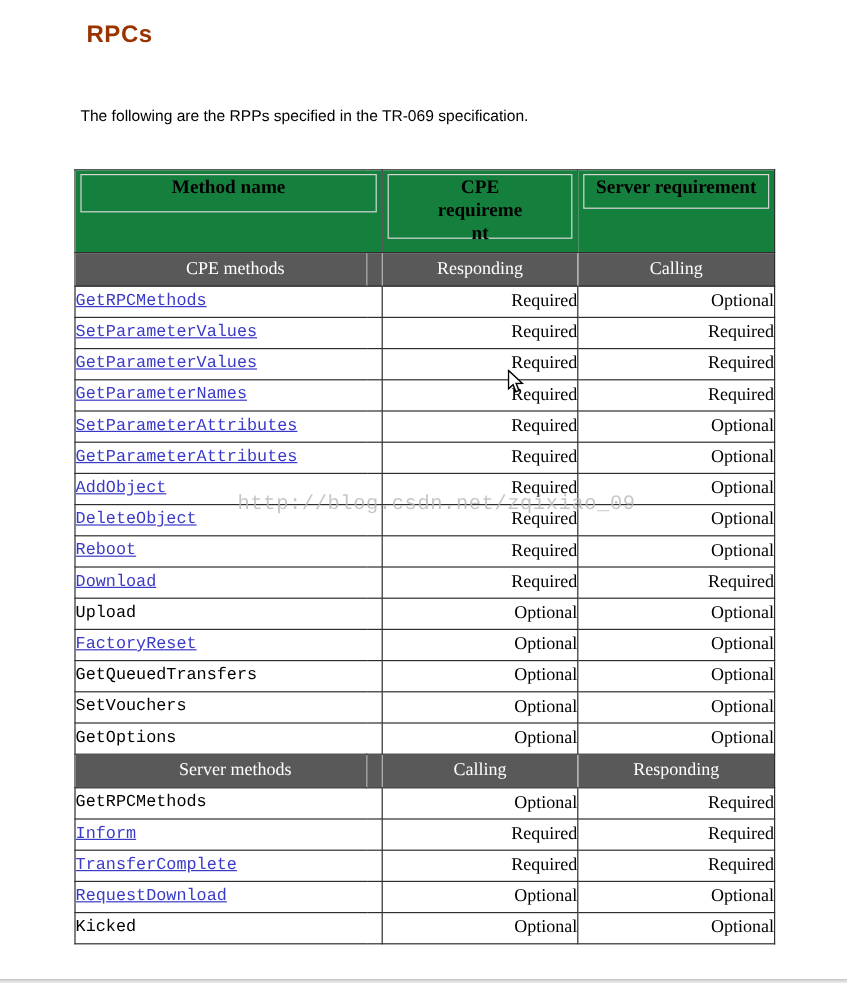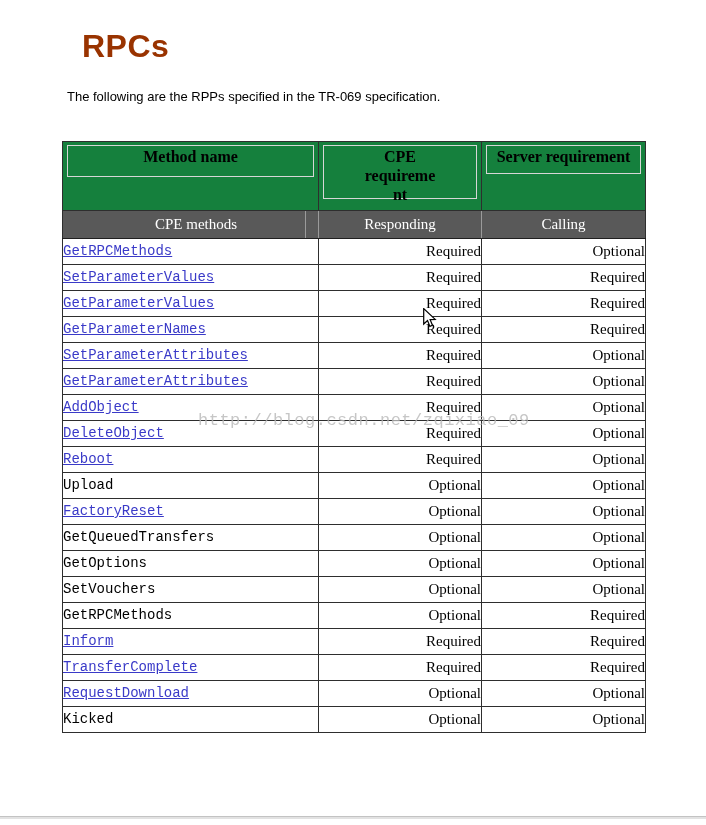--- a/index.html
+++ b/index.html
@@ -1,23 +1,23 @@
 <!DOCTYPE html>
 <html><head>
 <meta charset="utf-8">
 <style>
   html,body{margin:0;padding:0;}
   body{
     width:706px;height:825px;position:relative;background:#ffffff;
     font-family:"Liberation Sans",sans-serif;overflow:hidden;
   }
   .page-title{
-    position:absolute;left:66px;top:12px;margin:16px;
+    position:absolute;left:66px;top:12px;margin:6px;
     font-family:"Liberation Sans",sans-serif;
-    font-size:32px;font-weight:800;letter-spacing:0.5px;color:#993300;
+    font-size:20px;font-weight:800;letter-spacing:0.5px;color:#993300;
   }
   .intro{
     position:absolute;left:67px;top:89px;margin:0;
     font-size:13px;color:#000;
   }
   table.rpc{
     position:absolute;left:62px;top:141px;width:583px;
     border-collapse:collapse;table-layout:fixed;
   }
   table.rpc td{border:1px solid #2e2e2e;padding:0;overflow:hidden;}
@@ -143,43 +143,54 @@
         <td class="mcell" colspan="2"><a>DeleteObject</a></td>
         <td class="vcell">Required</td>
         <td class="vcell">Optional</td>
       </tr>
       <tr class="data">
         <td class="mcell" colspan="2"><a>Reboot</a></td>
         <td class="vcell">Required</td>
         <td class="vcell">Optional</td>
       </tr>
       <tr class="data">
+        <td class="mcell" colspan="2"><a>Download</a></td>
+        <td class="vcell">Required</td>
+        <td class="vcell">Required</td>
+      </tr>
+      <tr class="data">
         <td class="mcell" colspan="2"><span>Upload</span></td>
         <td class="vcell">Optional</td>
         <td class="vcell">Optional</td>
       </tr>
       <tr class="data">
         <td class="mcell" colspan="2"><a>FactoryReset</a></td>
         <td class="vcell">Optional</td>
         <td class="vcell">Optional</td>
       </tr>
       <tr class="data">
         <td class="mcell" colspan="2"><span>GetQueuedTransfers</span></td>
         <td class="vcell">Optional</td>
         <td class="vcell">Optional</td>
       </tr>
       <tr class="data">
+        <td class="mcell" colspan="2"><span>SetVouchers</span></td>
+        <td class="vcell">Optional</td>
+        <td class="vcell">Optional</td>
+      </tr>
+      <tr class="data">
         <td class="mcell" colspan="2"><span>GetOptions</span></td>
         <td class="vcell">Optional</td>
         <td class="vcell">Optional</td>
       </tr>
-      <tr class="data">
-        <td class="mcell" colspan="2"><span>SetVouchers</span></td>
-        <td class="vcell">Optional</td>
-        <td class="vcell">Optional</td>
+      <tr class="sub">
+        <td>Server methods</td>
+        <td></td>
+        <td>Calling</td>
+        <td>Responding</td>
       </tr>
       <tr class="data">
         <td class="mcell" colspan="2"><span>GetRPCMethods</span></td>
         <td class="vcell">Optional</td>
         <td class="vcell">Required</td>
       </tr>
       <tr class="data">
         <td class="mcell" colspan="2"><a>Inform</a></td>
         <td class="vcell">Required</td>
         <td class="vcell">Required</td>

